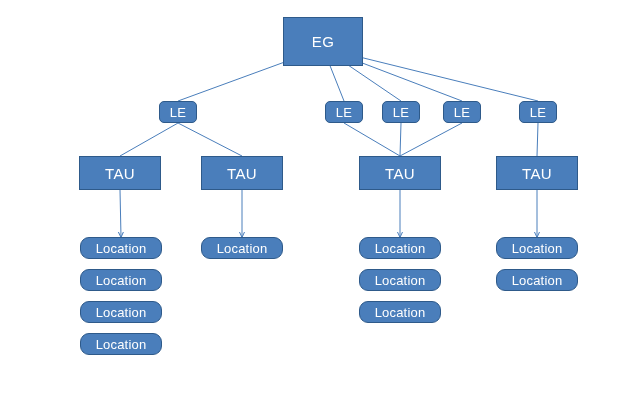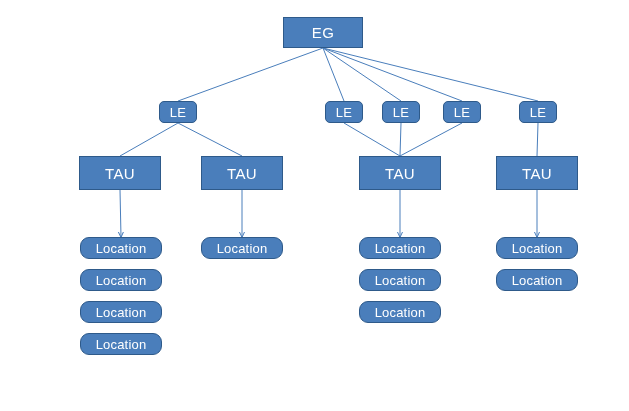--- a/index.html
+++ b/index.html
@@ -77,21 +77,21 @@
         <line x1="401" y1="123" x2="400" y2="156" stroke="#4a7ebb" stroke-width="1"></line>
         <line x1="462" y1="123" x2="400" y2="156" stroke="#4a7ebb" stroke-width="1"></line>
         <line x1="538" y1="123" x2="537" y2="156" stroke="#4a7ebb" stroke-width="1"></line>
         <line x1="120" y1="190" x2="121" y2="237" stroke="#4a7ebb" stroke-width="1" marker-end="url(#arrowhead)"></line>
         <line x1="242" y1="190" x2="242" y2="237" stroke="#4a7ebb" stroke-width="1" marker-end="url(#arrowhead)"></line>
         <line x1="400" y1="190" x2="400" y2="237" stroke="#4a7ebb" stroke-width="1" marker-end="url(#arrowhead)"></line>
         <line x1="537" y1="190" x2="537" y2="237" stroke="#4a7ebb" stroke-width="1" marker-end="url(#arrowhead)"></line>
       </g>
   </svg>
 
-  <div class="node node-eg" style="left: 283px; top: 17px; width: 80px; height: 31px;">
+  <div class="node node-eg" style="left: 283px; top: 17px; width: 80px; height: 49px;">
     <span>EG</span>
   </div>
 
   <div class="node node-le" style="left: 159px; top: 101px; width: 38px; height: 22px;">
     <span>LE</span>
   </div>
   <div class="node node-le" style="left: 325px; top: 101px; width: 38px; height: 22px;">
     <span>LE</span>
   </div>
   <div class="node node-le" style="left: 382px; top: 101px; width: 38px; height: 22px;">

